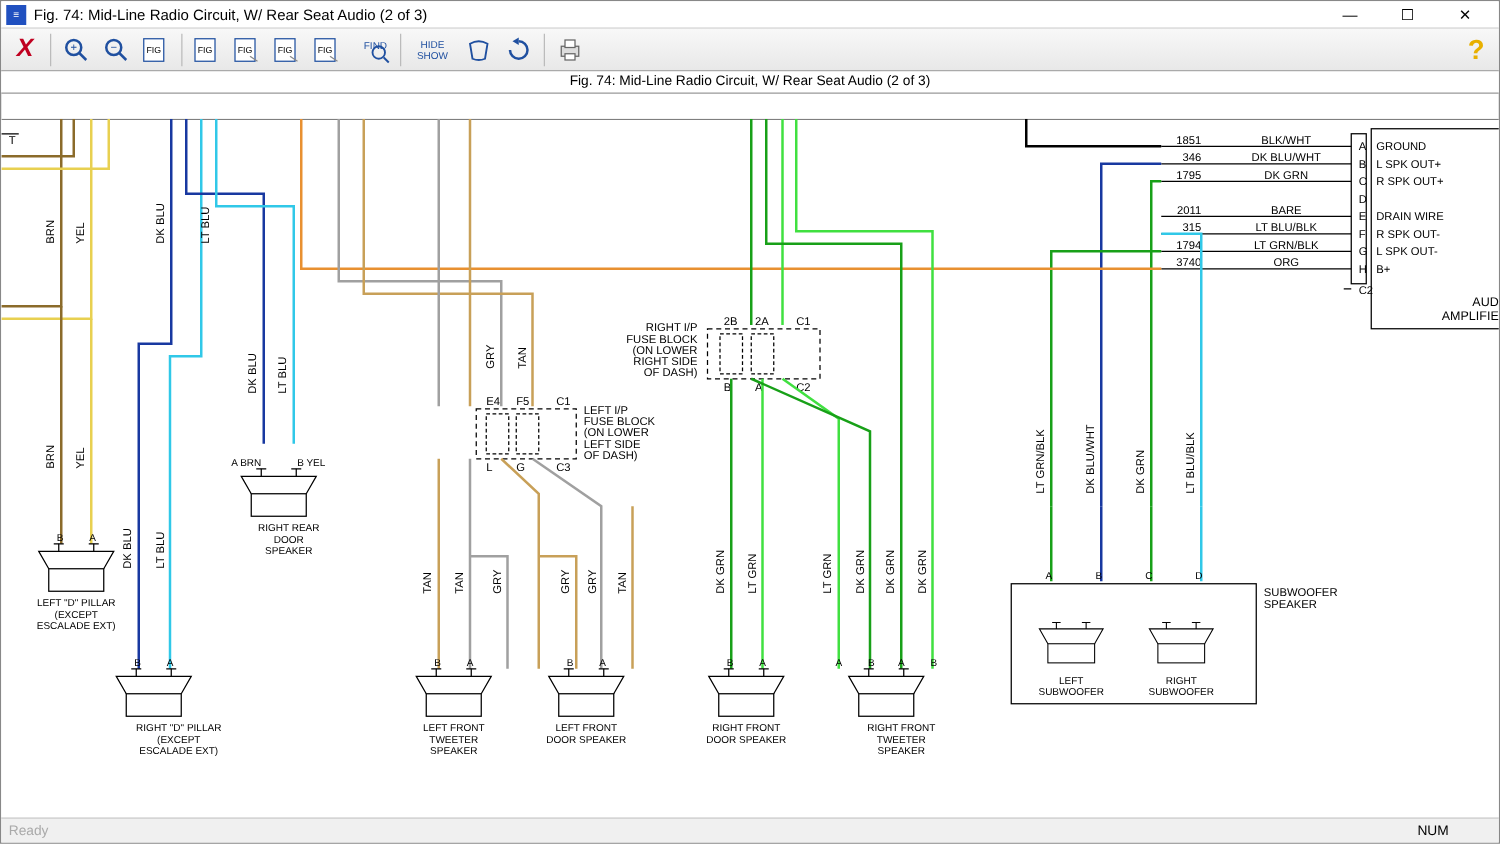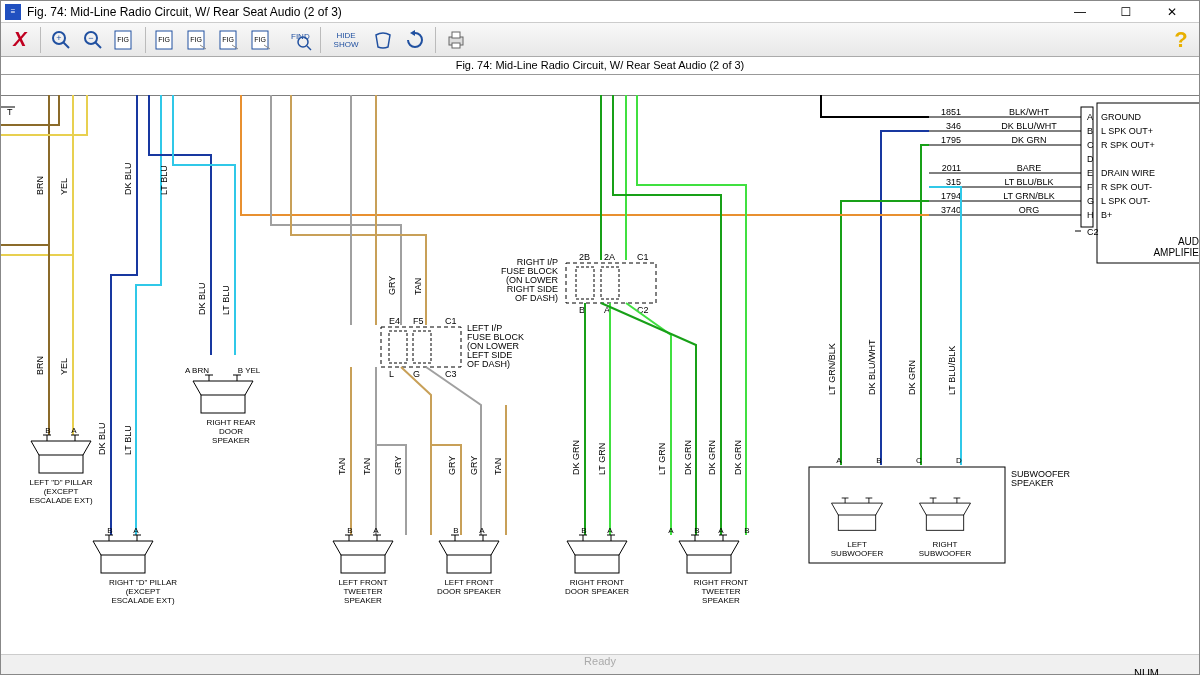--- a/index.html
+++ b/index.html
@@ -10,21 +10,21 @@
   .tb-title { flex:1; font-size:12px; }
   .win-controls { display:flex; gap:0; }
   .win-btn { width:46px; height:20px; display:flex; align-items:center; justify-content:center; font-size:12px; cursor:pointer; }
   .menubar { height:20px; background:#fff; display:flex; align-items:center; padding:0 4px; gap:12px; font-size:12px; border-bottom:1px solid #eee;}
   .menuitem { cursor:pointer; padding:2px 4px; }
   .toolbar { height:34px; background:linear-gradient(#f8f8f8,#e8e8e8); border-bottom:1px solid #aaa; display:flex; align-items:center; padding:0 4px; gap:2px; position:relative;}
   .tbtn { width:30px; height:28px; border:1px solid transparent; display:flex; align-items:center; justify-content:center; cursor:pointer; border-radius:2px;}
   .tsep { width:1px; height:26px; background:#bbb; margin:0 3px;}
   .doc-title { height:18px; text-align:center; font-size:11px; border-bottom:1px solid #999; background:#fff; padding-top:2px;}
   .canvas { position:absolute; top:94px; left:0; right:0; bottom:20px; overflow:hidden; background:#fff;}
-  .statusbar { position:absolute; bottom:0; left:0; right:0; height:20px; background:#f0f0f0; border-top:1px solid #ccc; display:flex; align-items:center; padding:0 6px; font-size:11px; color:#aaa;flex-direction:column;}
+  .statusbar { position:absolute; bottom:0; left:0; right:0; height:20px; background:#f0f0f0; border-top:1px solid #ccc; display:flex; align-items:center; padding:0 6px; font-size:11px; color:#aaa;}
   .status-right { margin-left:auto; display:flex; gap:4px; color:#000;}
   svg { display:block;}
   .wire { fill:none; stroke-width:2; }
   .thin { fill:none; stroke:#000; stroke-width:1;}
   .txt { font-size:9px; font-family:Arial,sans-serif; }
   .lbl { font-size:8px; text-anchor:middle;}
   .help-btn { position:absolute; right:4px; width:28px; height:28px; display:flex; align-items:center; justify-content:center; cursor:pointer; border:1px solid transparent;}
 </style>
 </head>
 <body>

